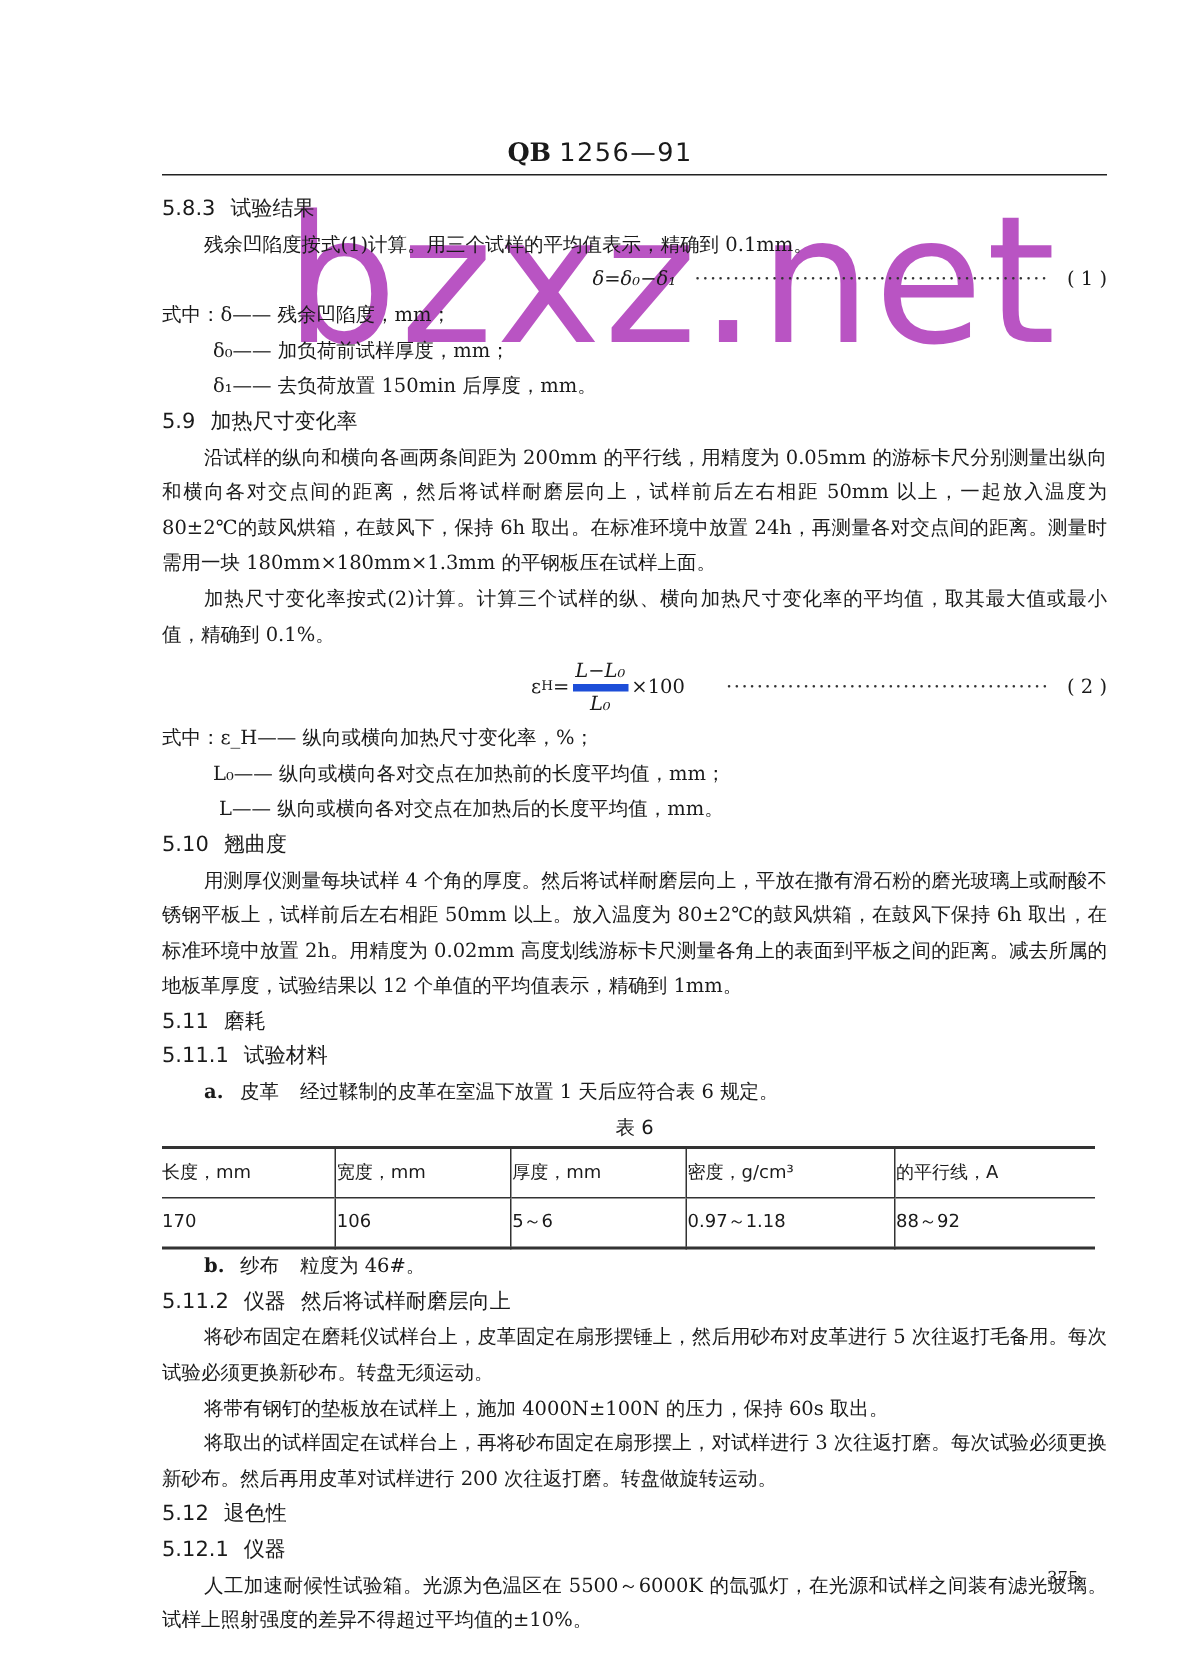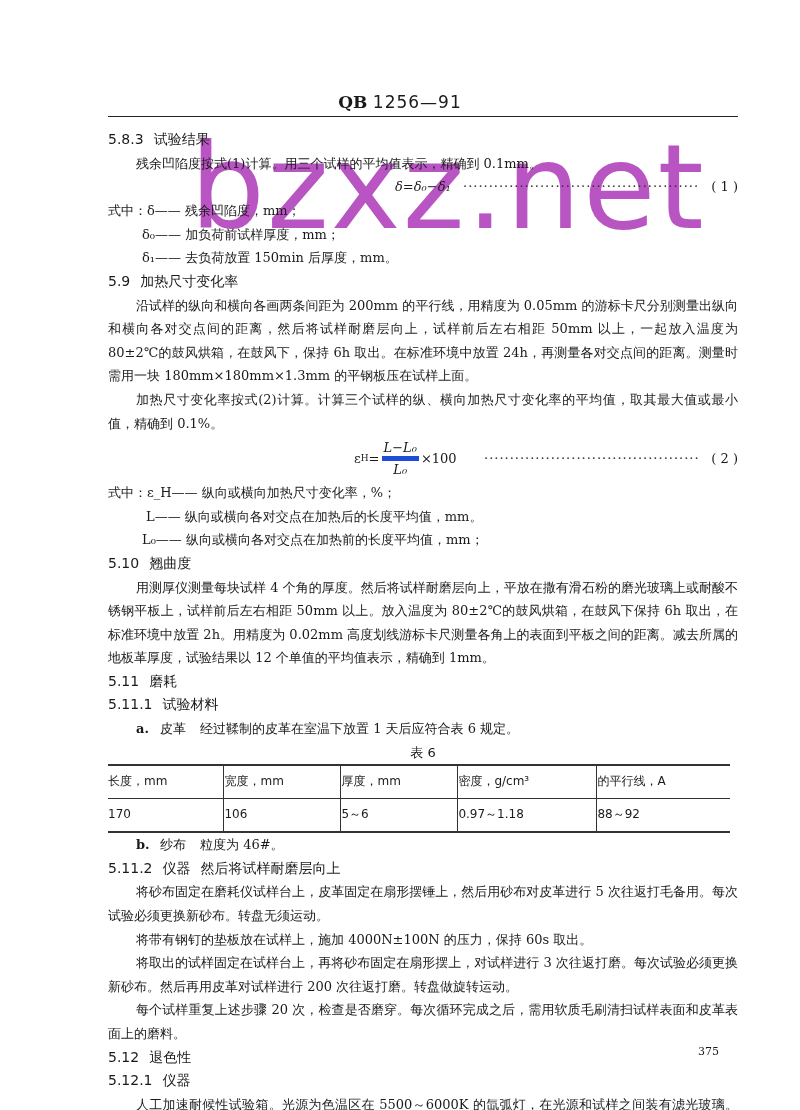--- a/index.html
+++ b/index.html
@@ -78,22 +78,22 @@
       <span class="expr">
         <span>ε</span><sub>H</sub>=<span class="frac">
             <span class="top">L−L₀</span>
             <span class="bot">L₀</span>
           </span><span>×100</span>
       </span>
       <span class="dots">·······································································································</span>
       <span class="num">( 2 )</span>
     </div>
     <p class="def">式中：ε_H—— 纵向或横向加热尺寸变化率，%；</p>
+    <p class="def indent">L₀—— 纵向或横向各对交点在加热前的长度平均值，mm；</p>
     <p class="def indent2">L—— 纵向或横向各对交点在加热后的长度平均值，mm。</p>
-    <p class="def indent">L₀—— 纵向或横向各对交点在加热前的长度平均值，mm；</p>
 
     <p class="h">
       <span class="no">5.10</span><span>翘曲度</span>
     </p>
     <p class="p">用测厚仪测量每块试样 4 个角的厚度。然后将试样耐磨层向上，平放在撒有滑石粉的磨光玻璃上或耐酸不锈钢平板上，试样前后左右相距 50mm 以上。放入温度为 80±2℃的鼓风烘箱，在鼓风下保持 6h 取出，在标准环境中放置 2h。用精度为 0.02mm 高度划线游标卡尺测量各角上的表面到平板之间的距离。减去所属的地板革厚度，试验结果以 12 个单值的平均值表示，精确到 1mm。</p>
 
     <p class="h">
       <span class="no">5.11</span><span>磨耗</span>
     </p>
     <p class="h">
@@ -126,21 +126,20 @@
     <p class="item">
       <span class="lbl">b.</span><span class="nm">纱布</span><span>粒度为 46#。</span>
     </p>
 
     <p class="h">
       <span class="no">5.11.2</span><span class="no">仪器</span><span>然后将试样耐磨层向上</span>
     </p>
     <p class="p">将砂布固定在磨耗仪试样台上，皮革固定在扇形摆锤上，然后用砂布对皮革进行 5 次往返打毛备用。每次试验必须更换新砂布。转盘无须运动。</p>
     <p class="p">将带有钢钉的垫板放在试样上，施加 4000N±100N 的压力，保持 60s 取出。</p>
     <p class="p">将取出的试样固定在试样台上，再将砂布固定在扇形摆上，对试样进行 3 次往返打磨。每次试验必须更换新砂布。然后再用皮革对试样进行 200 次往返打磨。转盘做旋转运动。</p>
-    <p class="p">每个试样重复上述步骤 20 次，检查是否磨穿。每次循环完成之后，需用软质毛刷清扫试样表面和皮革表面上的磨料。</p>
 
     <p class="h">
       <span class="no">5.12</span><span>退色性</span>
     </p>
     <p class="h">
       <span class="no">5.12.1</span><span>仪器</span>
     </p>
     <p class="p">人工加速耐候性试验箱。光源为色温区在 5500～6000K 的氙弧灯，在光源和试样之间装有滤光玻璃。试样上照射强度的差异不得超过平均值的±10%。</p>
   </div>
 

